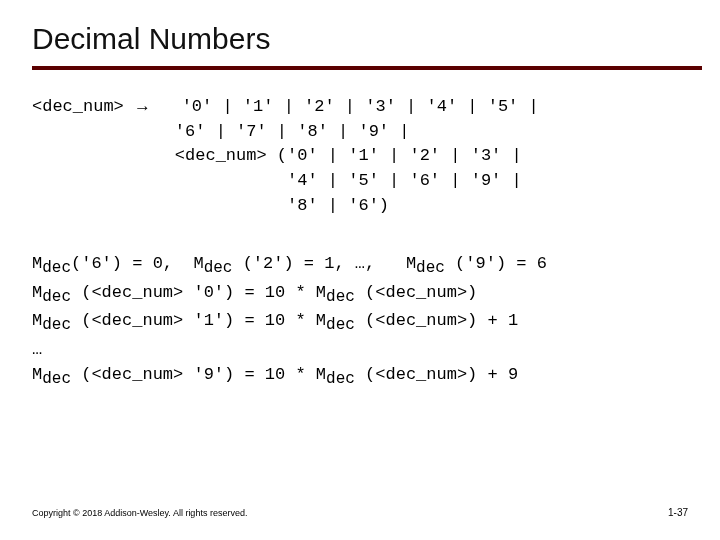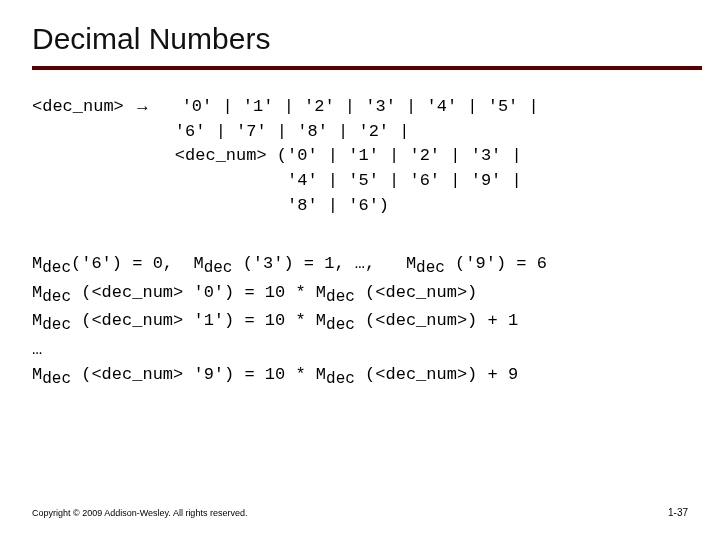--- a/index.html
+++ b/index.html
@@ -67,27 +67,27 @@
 </style>
 </head>
 <body>
 
 <div class="slide">
 
   <h1 class="title">Decimal Numbers</h1>
   <hr class="rule">
 
   <div class="grammar"><span>&lt;dec_num&gt;</span> <span class="arrow">→</span>   <span>'0' | '1' | '2' | '3' | '4' | '5' |</span>
-              <span>'6' | '7' | '8' | '2' |</span>
+              <span>'6' | '7' | '8' | '9' |</span>
               <span>&lt;dec_num&gt; ('0' | '1' | '2' | '3' |</span>
               <span>           '4' | '5' | '6' | '9' |</span>
               <span>           '8' | '6')</span></div>
 
-  <div class="semantics"><span>M</span><sub>dec</sub><span>('6') = 0,  </span><span>M</span><sub>dec</sub><span> ('3') = 1, …,   </span><span>M</span><sub>dec</sub><span> ('9') = 6</span>
+  <div class="semantics"><span>M</span><sub>dec</sub><span>('6') = 0,  </span><span>M</span><sub>dec</sub><span> ('2') = 1, …,   </span><span>M</span><sub>dec</sub><span> ('9') = 6</span>
 <span>M</span><sub>dec</sub><span> (&lt;dec_num&gt; '0') = 10 * </span><span>M</span><sub>dec</sub><span> (&lt;dec_num&gt;)</span>
 <span>M</span><sub>dec</sub><span> (&lt;dec_num&gt; '1') = 10 * </span><span>M</span><sub>dec</sub><span> (&lt;dec_num&gt;) + 1</span>
 <span>…</span>
 <span>M</span><sub>dec</sub><span> (&lt;dec_num&gt; '9') = 10 * </span><span>M</span><sub>dec</sub><span> (&lt;dec_num&gt;) + 9</span></div>
 
-  <div class="footer-left">Copyright © 2009 Addison-Wesley. All rights reserved.</div>
+  <div class="footer-left">Copyright © 2018 Addison-Wesley. All rights reserved.</div>
   <div class="footer-right">1-37</div>
 
 </div>
 
 </body></html>

